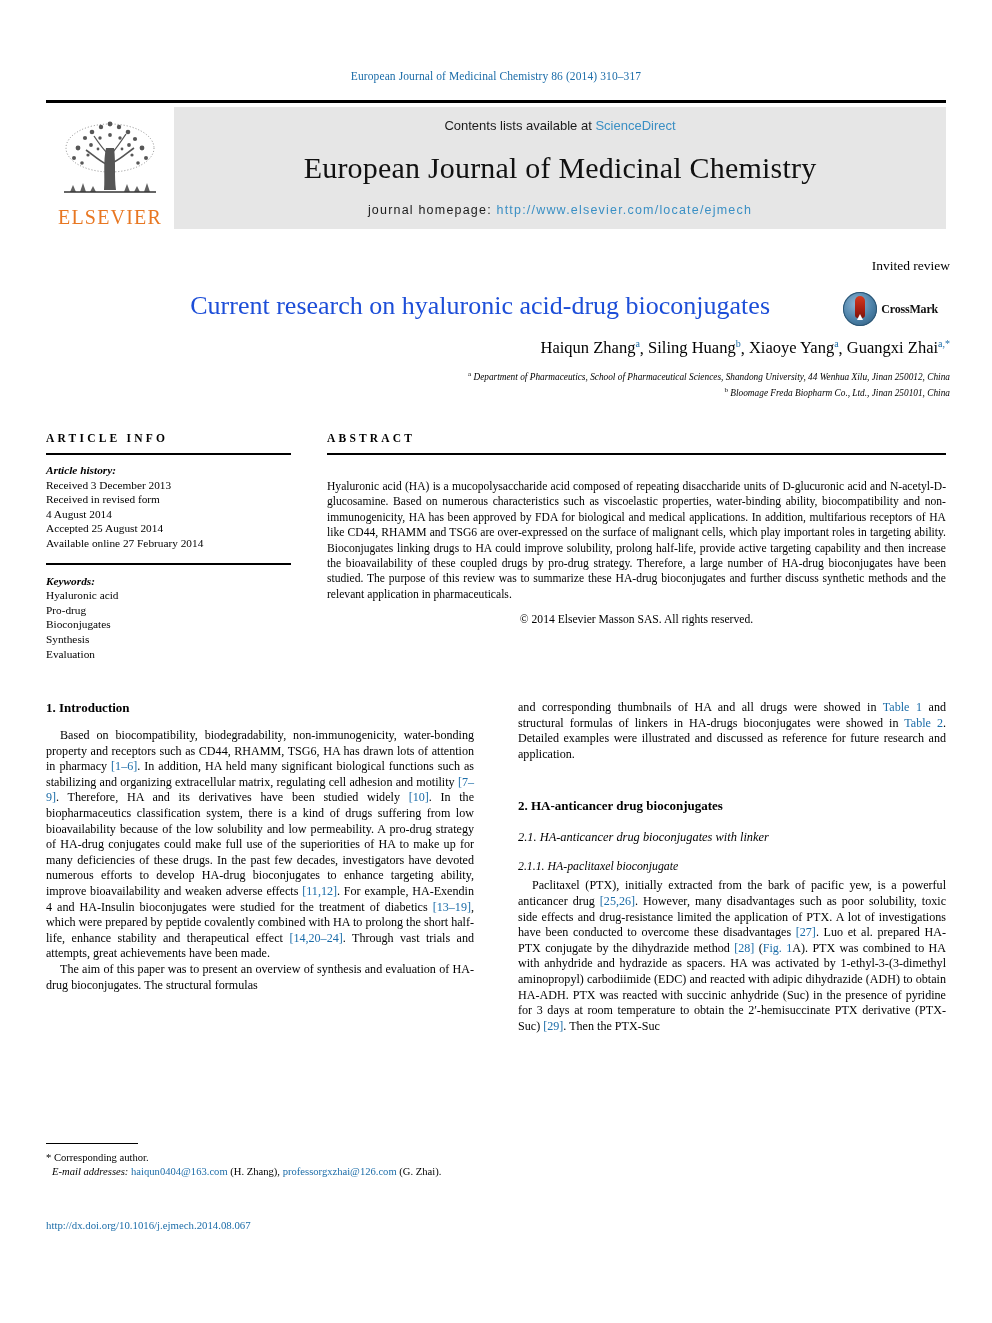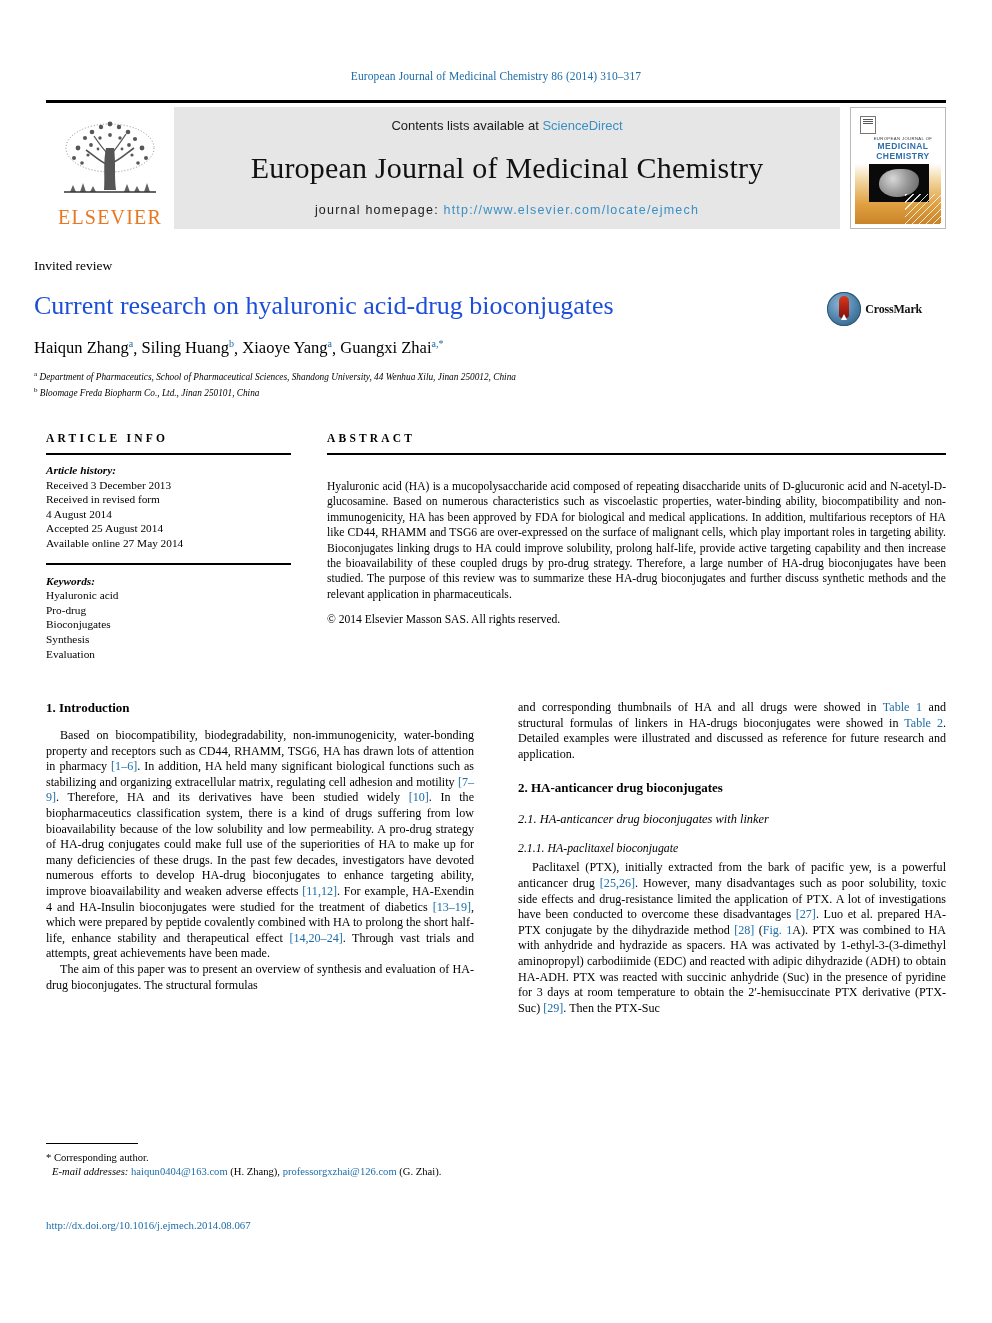--- a/index.html
+++ b/index.html
@@ -154,21 +154,21 @@
     background: radial-gradient(circle at 35% 35%, #d8d8d8 0%, #9a9a9a 45%, #5c5c5c 100%);
     filter: blur(.2px);
   }
   .cov-slash {
     position:absolute; right:-10px; bottom:-4px; width:46px; height:34px;
     background: repeating-linear-gradient(-45deg, rgba(255,255,255,.85) 0 1px, rgba(255,255,255,0) 1px 5px);
     transform: rotate(0deg);
   }
 
   
-  .art-header { position:absolute; left:34px; top:258px; width:900px; }
+  .art-header { position:absolute; left:50px; top:258px; width:900px;text-align:right; }
   .invited-review {
     font-family:"Liberation Serif", serif;
     font-size:13.5px; color:#000; font-weight:400;
   }
   .art-title {
     font-family:"Liberation Serif", serif;
     font-size:26px; font-weight:400; color:#1d4ed8;
     margin-top: 17px; line-height: 1.15;
     max-width: 720px;
   }
@@ -228,21 +228,21 @@
   }
   .hist-block .ital, .kw-block .ital { font-style: italic; font-weight: bold; }
   .kw-sep { height:2px; background:#000; margin: 12px 0 9px 0; }
   .abs-rule { height:2px; background:#000; margin: 9px 0 10px 0; }
   .abs-text {
     font-family:"Liberation Serif", serif;
     font-size: 11.6px; line-height: 15.4px;
     text-align: justify; color:#000;margin-top:24px;
   }
   .abs-copy {
-    margin-top: 11px; text-align: left;
+    margin-top: 11px; text-align: center;
     font-family:"Liberation Serif", serif;
     font-size: 11.6px; color:#000;
   }
 
   
   .body-cols {
     position:absolute; left:46px; top:700px; width:900px;
     display:flex; gap:44px;
   }
   .bcol { width: 428px; flex: 0 0 428px; }
@@ -353,34 +353,20 @@
       <div class="mast-center">
         <div class="contents-line">
           <span>Contents lists available at </span><span class="sd">ScienceDirect</span>
         </div>
         <div class="journal-name">European Journal of Medicinal Chemistry</div>
         <div class="homepage-line">
           <span>journal homepage: </span><span class="url">http://www.elsevier.com/locate/ejmech</span>
         </div>
       </div>
 
-      <div class="mast-cover">
-        <div class="cover-inner">
-          <div class="cov-els"></div>
-          <div class="cov-eur">EUROPEAN JOURNAL OF</div>
-          <div class="cov-med">
-            <span>MEDICINAL</span><br>
-            <span>CHEMISTRY</span>
-          </div>
-          <div class="cov-img">
-              <div class="cov-blob"></div>
-            </div>
-          <div class="cov-slash"></div>
-        </div>
-      </div>
 
     </div>
   </div>
 
   <div class="art-header">
     <div class="invited-review">Invited review</div>
     <div class="art-title">Current research on hyaluronic acid-drug bioconjugates</div>
 
     <div class="authors">
       <span><span>Haiqun Zhang</span><sup>a</sup></span>,
@@ -404,21 +390,21 @@
 
     <div class="col-info">
       <div class="sect-label">ARTICLE INFO</div>
       <div class="hr-thin"></div>
       <div class="hist-block">
         <div class="ital">Article history:</div>
         <div>Received 3 December 2013</div>
         <div>Received in revised form</div>
         <div>4 August 2014</div>
         <div>Accepted 25 August 2014</div>
-        <div>Available online 27 May 2014</div>
+        <div>Available online 27 February 2014</div>
       </div>
       <div class="kw-sep"></div>
       <div class="kw-block">
         <div class="ital">Keywords:</div>
         <div>Hyaluronic acid</div>
         <div>Pro-drug</div>
         <div>Bioconjugates</div>
         <div>Synthesis</div>
         <div>Evaluation</div>
       </div>
@@ -436,21 +422,21 @@
   <div class="body-cols">
 
     <div class="bcol">
       <h2 class="num-head">1. Introduction</h2>
       <p class="para"><span>Based on biocompatibility, biodegradability, non-immunogenicity, water-bonding property and receptors such as CD44, RHAMM, TSG6, HA has drawn lots of attention in pharmacy </span><span class="ref">[1–6]</span><span>. In addition, HA held many significant biological functions such as stabilizing and organizing extracellular matrix, regulating cell adhesion and motility </span><span class="ref">[7–9]</span><span>. Therefore, HA and its derivatives have been studied widely </span><span class="ref">[10]</span><span>. In the biopharmaceutics classification system, there is a kind of drugs suffering from low bioavailability because of the low solubility and low permeability. A pro-drug strategy of HA-drug conjugates could make full use of the superiorities of HA to make up for many deficiencies of these drugs. In the past few decades, investigators have devoted numerous efforts to develop HA-drug bioconjugates to enhance targeting ability, improve bioavailability and weaken adverse effects </span><span class="ref">[11,12]</span><span>. For example, HA-Exendin 4 and HA-Insulin bioconjugates were studied for the treatment of diabetics </span><span class="ref">[13–19]</span><span>, which were prepared by peptide covalently combined with HA to prolong the short half-life, enhance stability and therapeutical effect </span><span class="ref">[14,20–24]</span><span>. Through vast trials and attempts, great achievements have been made.</span></p>
       <p class="para">The aim of this paper was to present an overview of synthesis and evaluation of HA-drug bioconjugates. The structural formulas</p>
     </div>
 
     <div class="bcol">
       <p class="para noindent"><span>and corresponding thumbnails of HA and all drugs were showed in </span><span class="ref">Table 1</span><span> and structural formulas of linkers in HA-drugs bioconjugates were showed in </span><span class="ref">Table 2</span><span>. Detailed examples were illustrated and discussed as reference for future research and application.</span></p>
-      <h2 class="num-head" style="margin-top:18px">2. HA-anticancer drug bioconjugates</h2>
+      <h2 class="num-head" style="margin-top:36px">2. HA-anticancer drug bioconjugates</h2>
       <h3 class="sub-head">2.1. HA-anticancer drug bioconjugates with linker</h3>
       <h4 class="subsub-head">2.1.1. HA-paclitaxel bioconjugate</h4>
       <p class="para" style="margin-top:4px"><span>Paclitaxel (PTX), initially extracted from the bark of pacific yew, is a powerful anticancer drug </span><span class="ref">[25,26]</span><span>. However, many disadvantages such as poor solubility, toxic side effects and drug-resistance limited the application of PTX. A lot of investigations have been conducted to overcome these disadvantages </span><span class="ref">[27]</span><span>. Luo et al. prepared HA-PTX conjugate by the dihydrazide method </span><span class="ref">[28]</span><span> (</span><span class="ref">Fig. 1</span><span>A). PTX was combined to HA with anhydride and hydrazide as spacers. HA was activated by 1-ethyl-3-(3-dimethyl aminopropyl) carbodiimide (EDC) and reacted with adipic dihydrazide (ADH) to obtain HA-ADH. PTX was reacted with succinic anhydride (Suc) in the presence of pyridine for 3 days at room temperature to obtain the 2′-hemisuccinate PTX derivative (PTX-Suc) </span><span class="ref">[29]</span><span>. Then the PTX-Suc</span></p>
     </div>
 
   </div>
 
   <div class="footnote">
     <div class="fn-rule"></div>
     <div class="fn-text">* Corresponding author.</div>

